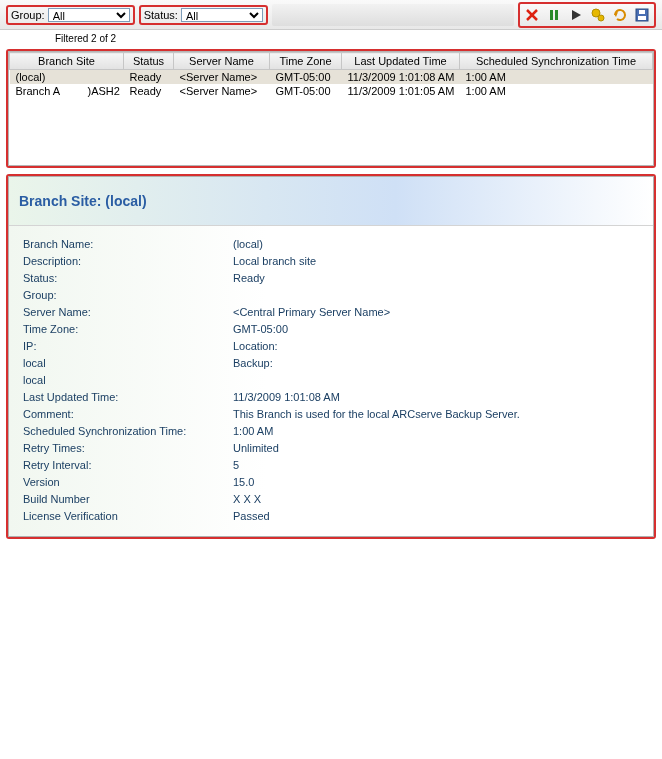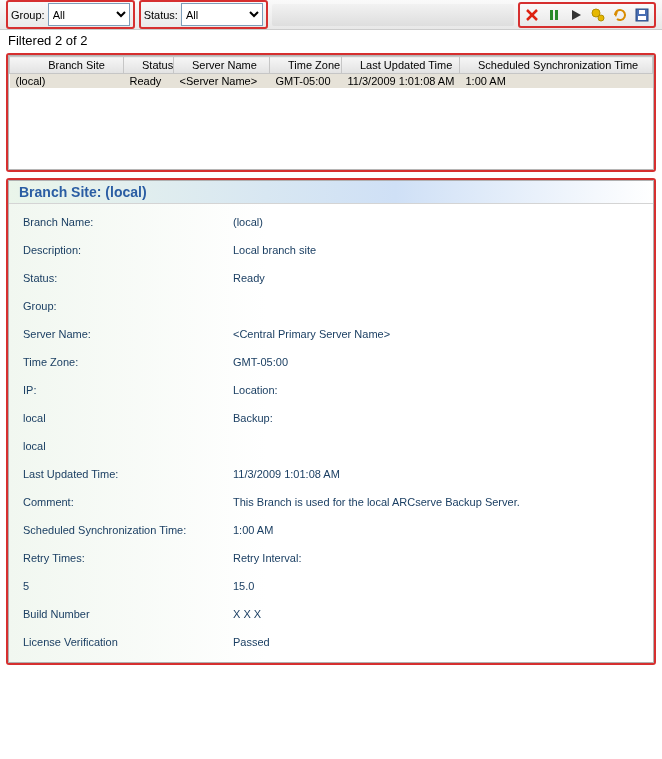--- a/index.html
+++ b/index.html
@@ -25,21 +25,21 @@
     display: flex;
     align-items: center;
     gap: 3px;
     border: 2px solid #d62f2f;
     border-radius: 3px;
     padding: 1px 3px;
   }
   .toolbar label { font-size: 11px; }
   .toolbar select {
     font-size: 11px;
-    height: 23px;
+    height: 14px;
     width: 82px;
     border: 1px solid #7e9db9;
     background: #fff;
   }
   .icon-strip {
     display: flex;
     align-items: center;
     gap: 2px;
     border: 2px solid #d62f2f;
     border-radius: 3px;
@@ -52,22 +52,23 @@
     display: flex;
     align-items: center;
     justify-content: center;
     border: 1px solid transparent;
     border-radius: 2px;
     cursor: pointer;
   }
 
   .filtered-label {
     padding: 3px 8px;
-    font-size: 13px;
+    font-size: 10px;
     color: #000;
+    margin-left: 47px;
   }
 
   .grid-wrap {
     margin: 2px 6px 6px 6px;
     border: 2px solid #d62f2f;
     border-radius: 3px;
   }
   .grid-scroll {
     height: 115px;
     overflow-x: scroll;
@@ -78,22 +79,22 @@
   table.grid {
     border-collapse: collapse;
     width: 100%;
     font-size: 11px;
     table-layout: fixed;
   }
   table.grid th {
     background: linear-gradient(#f6f6f6, #e2e2e2);
     border: 1px solid #c6c6c6;
     font-weight: normal;
-    text-align: right;
-    padding: 2px 18px;
+    text-align: center;
+    padding: 2px 6px;
     white-space: nowrap;
     overflow: hidden;
   }
   table.grid td {
     padding: 1px 6px;
     white-space: nowrap;
     overflow: hidden;
   }
   table.grid tr.selected td { background: #e6e2d8; }
 
@@ -104,27 +105,27 @@
   }
   .details-inner {
     border: 1px solid #b0b0b0;
     background: #fff;
   }
   .details-title {
     background: linear-gradient(to right, #eaf5ea 0%, #cfe0f6 60%, #ffffff 100%);
     color: #2a5da3;
     font-weight: bold;
     font-size: 14px;
-    padding: 3px 10px;
+    padding: 16px 10px;
     border-bottom: 1px solid #d4d4d4;
   }
   .details-body {
     display: grid;
     grid-template-columns: 210px 1fr;
-    row-gap: 16px;
+    row-gap: 5px;
     padding: 12px 14px 14px 14px;
     background: linear-gradient(to right, #f1f7f0 0%, #ffffff 40%);
   }
   .details-body .dlabel { color: #1b3f63; font-size: 11px; }
   .details-body .dvalue { color: #1b3f63; font-size: 11px; }
   .details-body .dvalue.bold { font-weight: normal; }
 </style>
 </head>
 <body>
 
@@ -209,20 +210,29 @@
       <tbody id="grid-body">
           <tr class="selected">
             <td>(local)</td>
             <td></td>
             <td>Ready</td>
             <td>&lt;Server Name&gt;</td>
             <td>GMT-05:00</td>
             <td>11/3/2009 1:01:08 AM</td>
             <td>1:00 AM</td>
           </tr>
+          <tr>
+            <td>Branch A</td>
+            <td>)ASH2</td>
+            <td>Ready</td>
+            <td>&lt;Server Name&gt;</td>
+            <td>GMT-05:00</td>
+            <td>11/3/2009 1:01:05 AM</td>
+            <td>1:00 AM</td>
+          </tr>
         </tbody>
     </table>
   </div>
 </div>
 
 <div class="details-wrap">
   <div class="details-inner">
     <div class="details-title">Branch Site: (local)</div>
     <div class="details-body" id="details-body">
         <div class="dlabel">Branch Name:</div>
@@ -243,22 +253,24 @@
         <div class="dlabel">Backup:</div>
         <div class="dvalue">local</div>
         <div class="dvalue"></div>
         <div class="dlabel">Last Updated Time:</div>
         <div class="dvalue">11/3/2009 1:01:08 AM</div>
         <div class="dlabel">Comment:</div>
         <div class="dvalue">This Branch is used for the local  ARCserve Backup Server.</div>
         <div class="dlabel">Scheduled Synchronization Time:</div>
         <div class="dvalue">1:00 AM</div>
         <div class="dlabel">Retry Times:</div>
+        <div class="dvalue">Unlimited</div>
         <div class="dlabel">Retry Interval:</div>
         <div class="dvalue">5</div>
+        <div class="dlabel">Version</div>
         <div class="dvalue">15.0</div>
         <div class="dlabel">Build Number</div>
         <div class="dvalue">X X X</div>
         <div class="dlabel">License Verification</div>
         <div class="dvalue">Passed</div>
       </div>
   </div>
 </div>
 
 </body></html>

